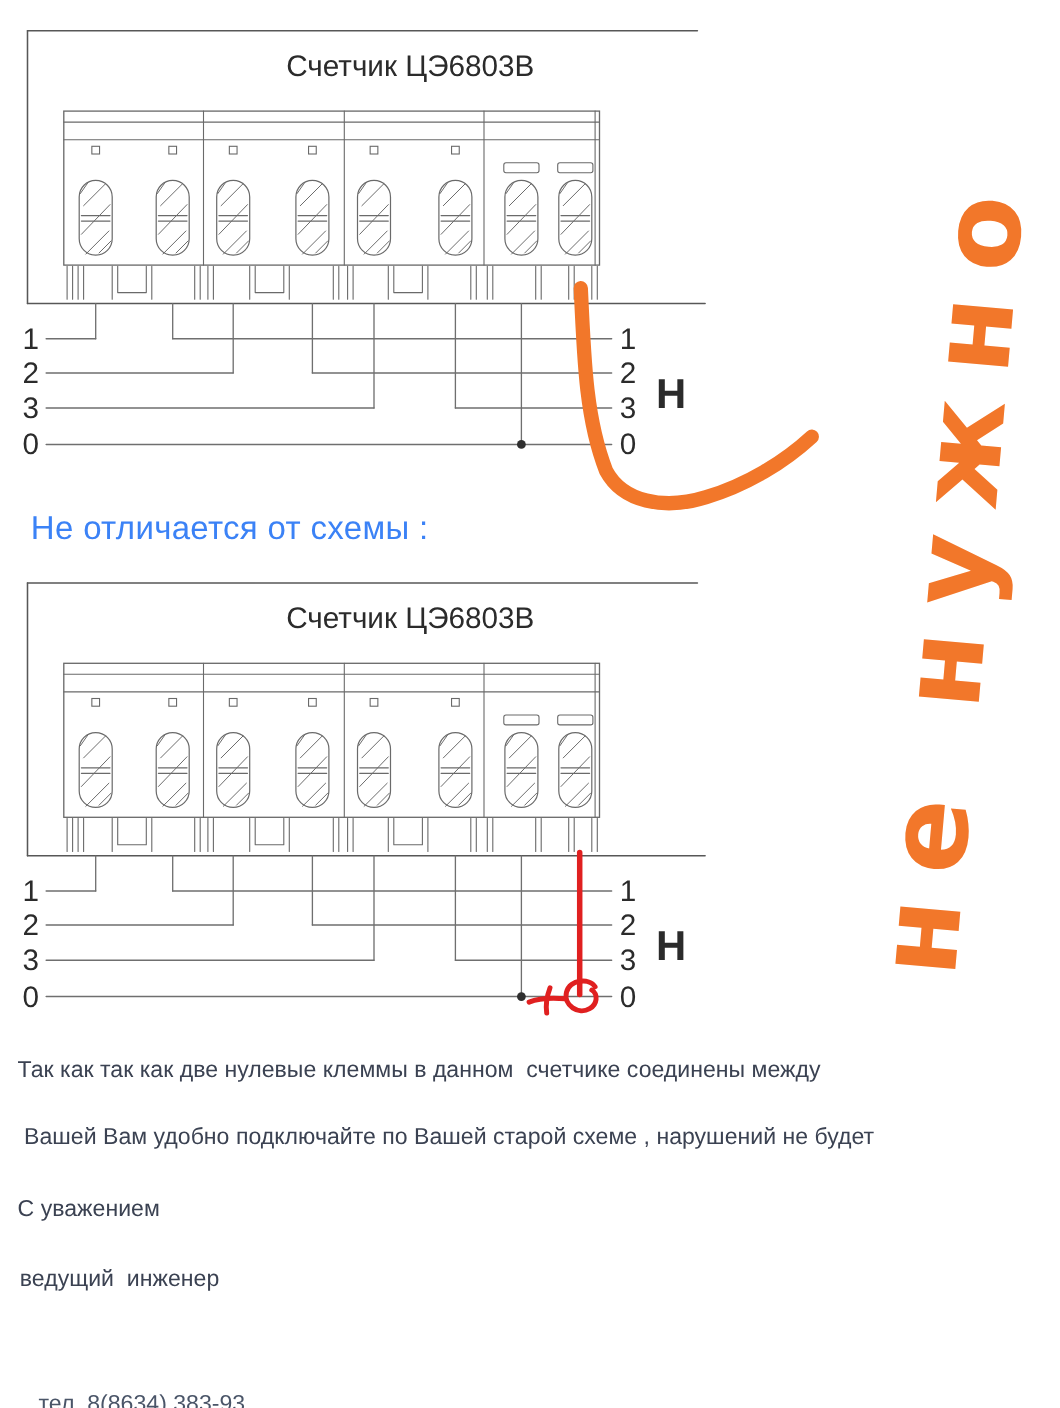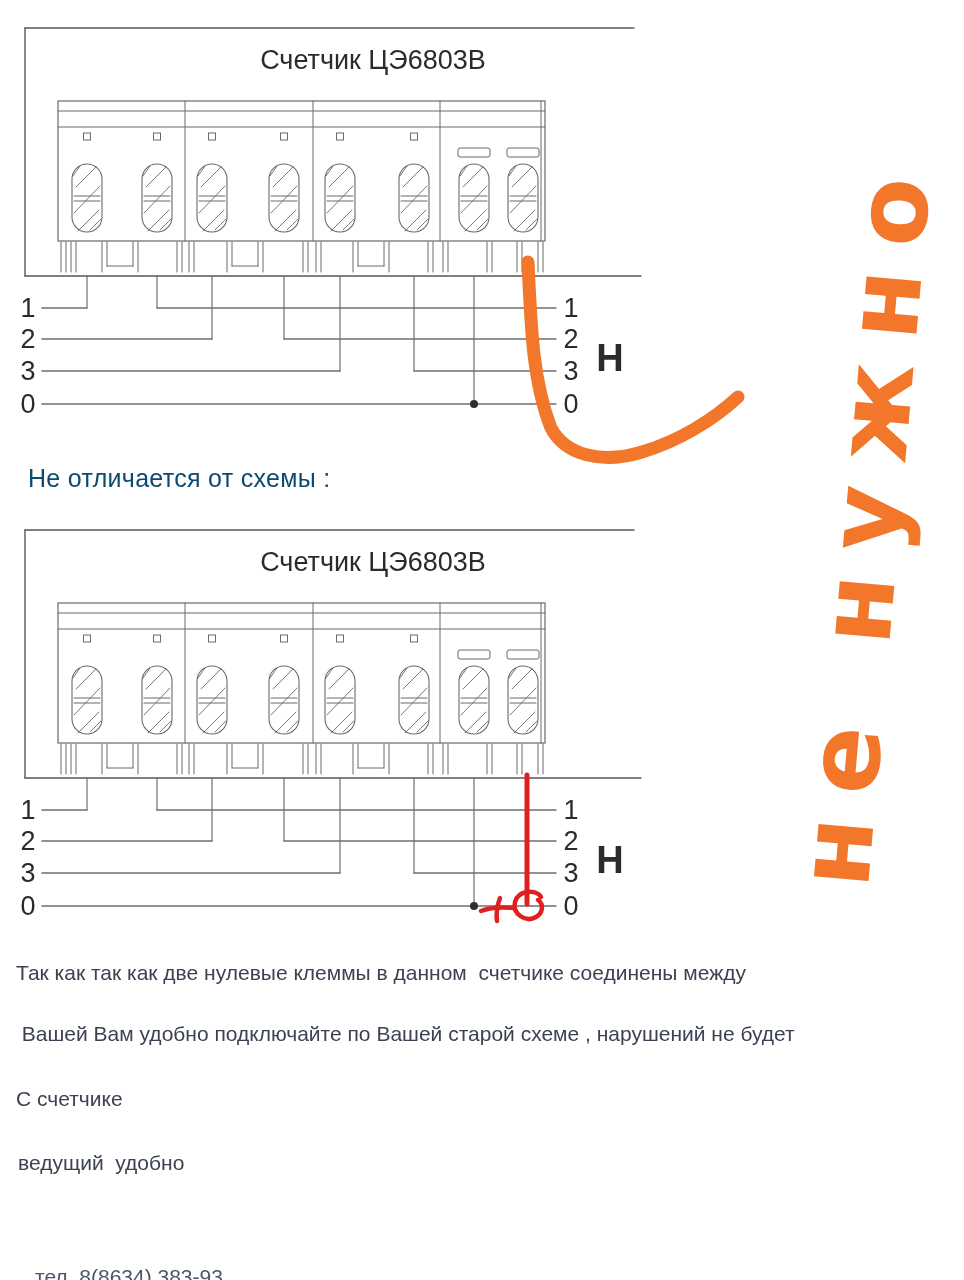--- a/index.html
+++ b/index.html
@@ -1,22 +1,22 @@
 <!DOCTYPE html>
 <html><head>
 <meta charset="utf-8">
 <style>
   html,body{margin:0;padding:0;background:#ffffff;}
   .page{position:relative;width:964px;height:1280px;overflow:hidden;background:#ffffff;
         font-family:"Liberation Sans",sans-serif;}
   .diagram-slot{position:absolute;left:0;}
   #diagram1{top:0;}
   #diagram2{top:502px;}
-  .heading{position:absolute;left:28px;top:464px;font-size:25px;letter-spacing:.3px;
-           color:#0c4a6e;white-space:pre;}
+  .heading{position:absolute;left:28px;top:464px;font-size:30px;letter-spacing:.3px;
+           color:#3b82f6;white-space:pre;}
   .handwriting{position:absolute;left:476px;top:455px;width:780px;height:130px;
                line-height:130px;text-align:center;transform:rotate(-85deg);
                font-family:"DejaVu Sans",sans-serif;font-weight:bold;font-size:100px;
                letter-spacing:24px;color:#f2772a;white-space:nowrap;}
   .letter-line{position:absolute;font-size:21px;color:#3b4252;white-space:pre;}
   #line1{left:16px;top:961px;}
   #line2{left:16px;top:1022px;}
   #line3{left:16px;top:1087px;}
   #line4{left:18px;top:1151px;}
   #line5{left:18px;top:1213px;}
@@ -221,17 +221,17 @@
           <path d="M541,395 C536,387 518,388 515,400 C512,412 526,421 536,415 C543,411 544,402 538,398" fill="none" stroke="#e02020" stroke-width="4.5" stroke-linecap="round"></path>
           <path d="M481,409 C491,405 503,405 514,406" fill="none" stroke="#e02020" stroke-width="4.5" stroke-linecap="round"></path>
           <path d="M500,396 C497,404 496,412 497,419" fill="none" stroke="#e02020" stroke-width="4.5" stroke-linecap="round"></path>
         </g>
       </svg></div>
 
   <div class="handwriting">не нужно</div>
 
   <div id="line1" class="letter-line">Так как так как две нулевые клеммы в данном  счетчике соединены между</div>
   <div id="line2" class="letter-line"> Вашей Вам удобно подключайте по Вашей старой схеме , нарушений не будет</div>
-  <div id="line3" class="letter-line">С счетчике</div>
-  <div id="line4" class="letter-line">ведущий  удобно</div>
+  <div id="line3" class="letter-line">С уважением</div>
+  <div id="line4" class="letter-line">ведущий  инженер</div>
   <div id="line6" class="letter-line">тел. 8(8634) 383-93</div>
 
 </div>
 
 </body></html>

